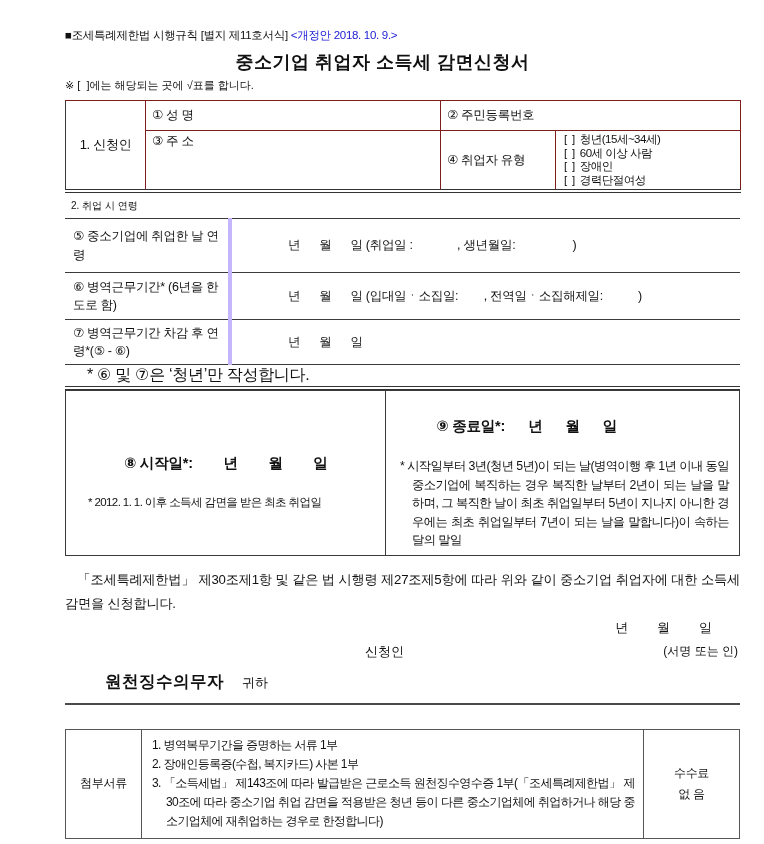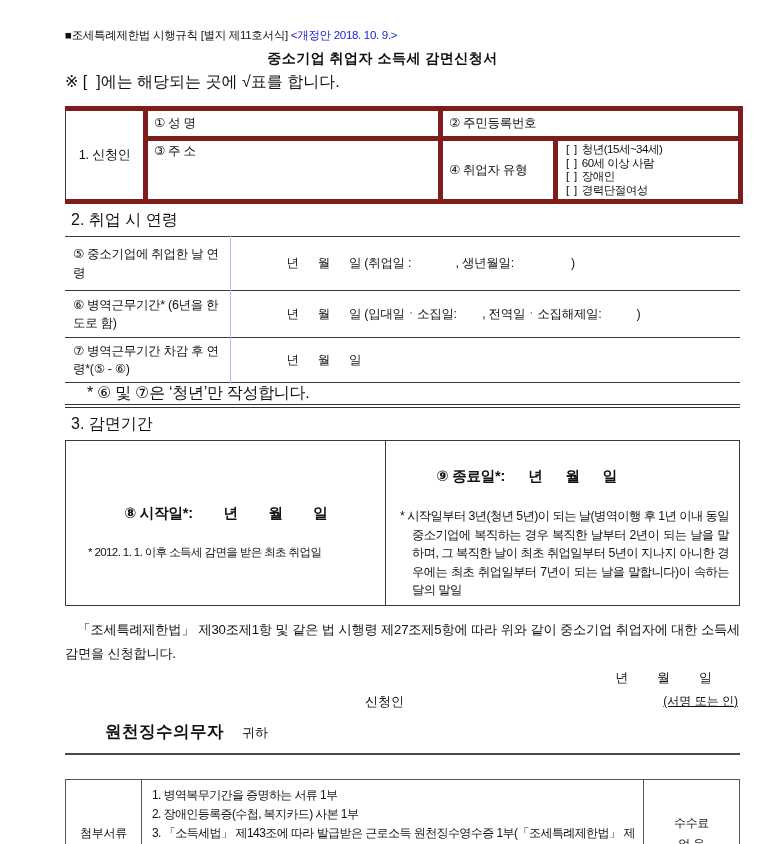--- a/index.html
+++ b/index.html
@@ -3,45 +3,45 @@
 <meta charset="utf-8">
 <style>
   * { margin:0; padding:0; box-sizing:border-box; }
   html,body { width:764px; height:844px; overflow:hidden; background:#ffffff; }
   body { font-family:"Liberation Sans","DejaVu Sans",sans-serif; color:#111; }
   .page { width:764px; height:844px; padding:28px 24px 0 65px; overflow:hidden; }
   .pre { white-space:pre-wrap; }
 
   .reg-line { font-size:11.5px; letter-spacing:-0.3px; }
   .reg-line .rev { color:#2121d6; }
-  .title { text-align:center; font-size:14px; font-weight:800; letter-spacing:0.5px; margin:7px 40px 4px 0; }
-  .check-note { font-size:16px; margin-bottom:13px; }
+  .title { text-align:center; font-size:18px; font-weight:800; letter-spacing:0.5px; margin:7px 40px 4px 0; }
+  .check-note { font-size:11px; margin-bottom:7px; }
 
   table { border-collapse:collapse; width:675px; table-layout:fixed; }
   td { vertical-align:middle; font-size:12.5px; letter-spacing:-0.3px; }
 
   
   .t1 { border-top:1.5px solid #3a3a3a; border-bottom:4px double #333; }
-  .t1 td { border:5px solid #7f1d1d; padding:4px 6px; }
+  .t1 td { border:1px solid #7f1d1d; padding:4px 6px; }
   .t1 .sec-lbl { text-align:center; font-size:13px; border-left:1px solid #3a3a3a; }
   .t1 tr:first-child td { height:30px; }
   .t1 tr:last-child td { height:58px; }
   .t1 .addr { vertical-align:top; padding-top:2px; }
   .t1 .type { }
   .t1 .opts { padding:2px 4px 2px 8px; }
   .opt { font-size:11.5px; line-height:13.5px; display:flex; letter-spacing:-0.5px; }
   .opt .bracket { white-space:pre; margin-right:5px; }
 
   
-  .sec-title { font-size:16px; padding:6px 0 5px 6px; letter-spacing:0px; }
+  .sec-title { font-size:10px; padding:6px 0 5px 6px; letter-spacing:0px; }
 
   
   .t2 { border-top:1.5px solid #3a3a3a; border-bottom:4px double #333; }
   .t2 td { border-top:1px solid #3a3a3a; }
-  .t2 .lbl { width:165px; border-right:1px solid #c4b5fd; padding:4px 2px 4px 8px; line-height:1.45; }
+  .t2 .lbl { width:165px; border-right:4px solid #c4b5fd; padding:4px 2px 4px 8px; line-height:1.45; }
   .t2 .val { padding-left:56px; white-space:pre-wrap; }
   .t2 .r5 td { height:54px; }
   .t2 .r6 td { height:47px; }
   .t2 .r7 td { height:42px; }
   .t2 .note-row td { height:22px; padding-left:22px; font-size:16px; }
 
   
   .t3 { border-top:1.5px solid #3a3a3a; border-bottom:1px solid #3a3a3a; }
   .t3 td { border:1px solid #3a3a3a; vertical-align:top; }
   .t3 .start { width:320px; height:145px; padding:8px 10px 6px 12px; }
@@ -50,21 +50,21 @@
   .t3 .start .fnote { font-size:11.5px; margin:6px 0 0 10px; letter-spacing:-0.6px; }
   .t3 .end { padding:10px 10px 6px 12px; }
   .t3 .end .fnote { font-size:12.3px; margin:5px 0 0 2px; line-height:1.5; text-align:justify; letter-spacing:-0.6px; padding-left:12px; text-indent:-12px; }
 
   
   .declaration { margin-top:12px; font-size:13.2px; line-height:1.75; text-align:justify; letter-spacing:-0.2px; }
   .declaration .indent { display:inline-block; width:12px; }
   .sig-date { text-align:right; font-size:13px; padding-right:28px; margin-top:4px; white-space:pre-wrap; }
   .sig-row { display:flex; font-size:13px; margin-top:6px; }
   .sig-row .who { margin-left:300px; }
-  .sig-row .seal { margin-left:auto; font-size:12px; padding-right:2px;text-decoration:underline; }
+  .sig-row .seal { margin-left:auto; font-size:12px; padding-right:2px; }
   .recipient-row { margin:10px 0 0 40px; display:flex; align-items:baseline; }
   .recipient-row .name { font-size:16.5px; font-weight:800; letter-spacing:0.5px; }
   .recipient-row .suffix { font-size:13px; margin-left:18px; }
   .divider { width:675px; border-bottom:2.5px solid #4a4a4a; margin-top:10px; }
 
   
   .t4 { margin-top:24px; border-top:1.5px solid #555; border-bottom:1.5px solid #555; }
   .t4 td { border:1px solid #555; }
   .t4 .lbl { width:76px; text-align:center; font-size:12px; }
   .t4 .docs { padding:6px 8px 6px 10px; }
@@ -137,21 +137,20 @@
     <tr class="r7">
       <td class="lbl">⑦ 병역근무기간 차감 후 연령*(⑤ - ⑥)</td>
       <td class="val">년      월      일</td>
     </tr>
     <tr class="note-row">
       <td colspan="2">* ⑥ 및 ⑦은 ‘청년’만 작성합니다.</td>
     </tr>
   </tbody>
     </table>
 
-  <div class="sec-title">3. 감면기간</div>
   <table class="t3">
     <tbody>
         <tr>
       <td class="start">
         <div class="start-inner">
           <div class="big-line">
             <span>⑧ 시작일*:</span><span class="pre">        년        월        일</span>
           </div>
           <div class="fnote">* 2012. 1. 1. 이후 소득세 감면을 받은 최초 취업일</div>
         </div>

